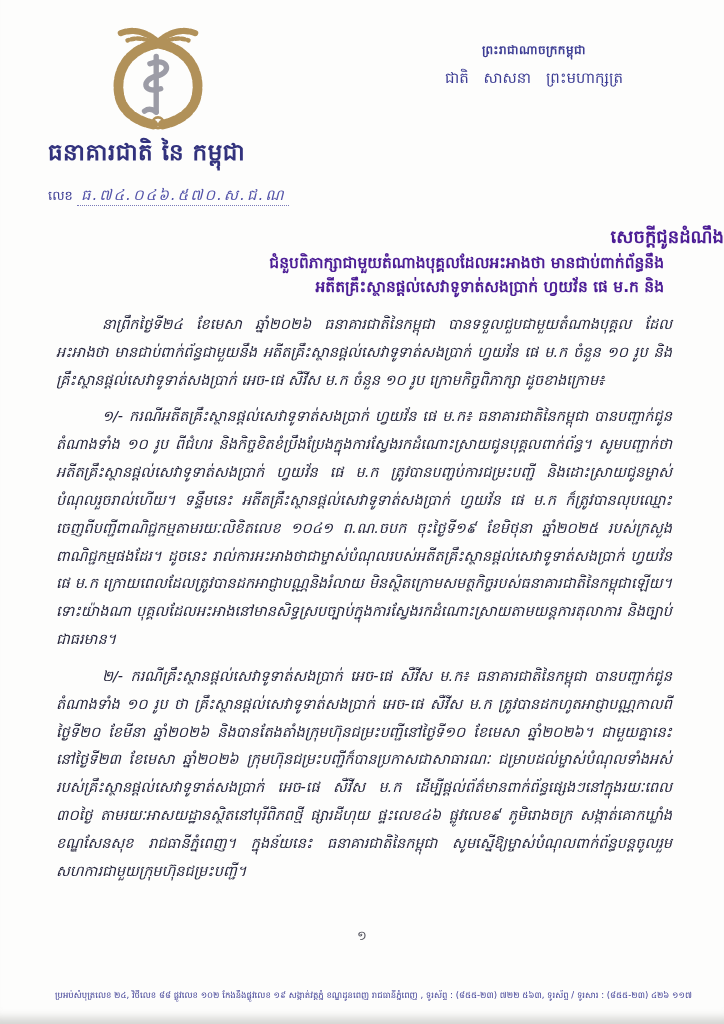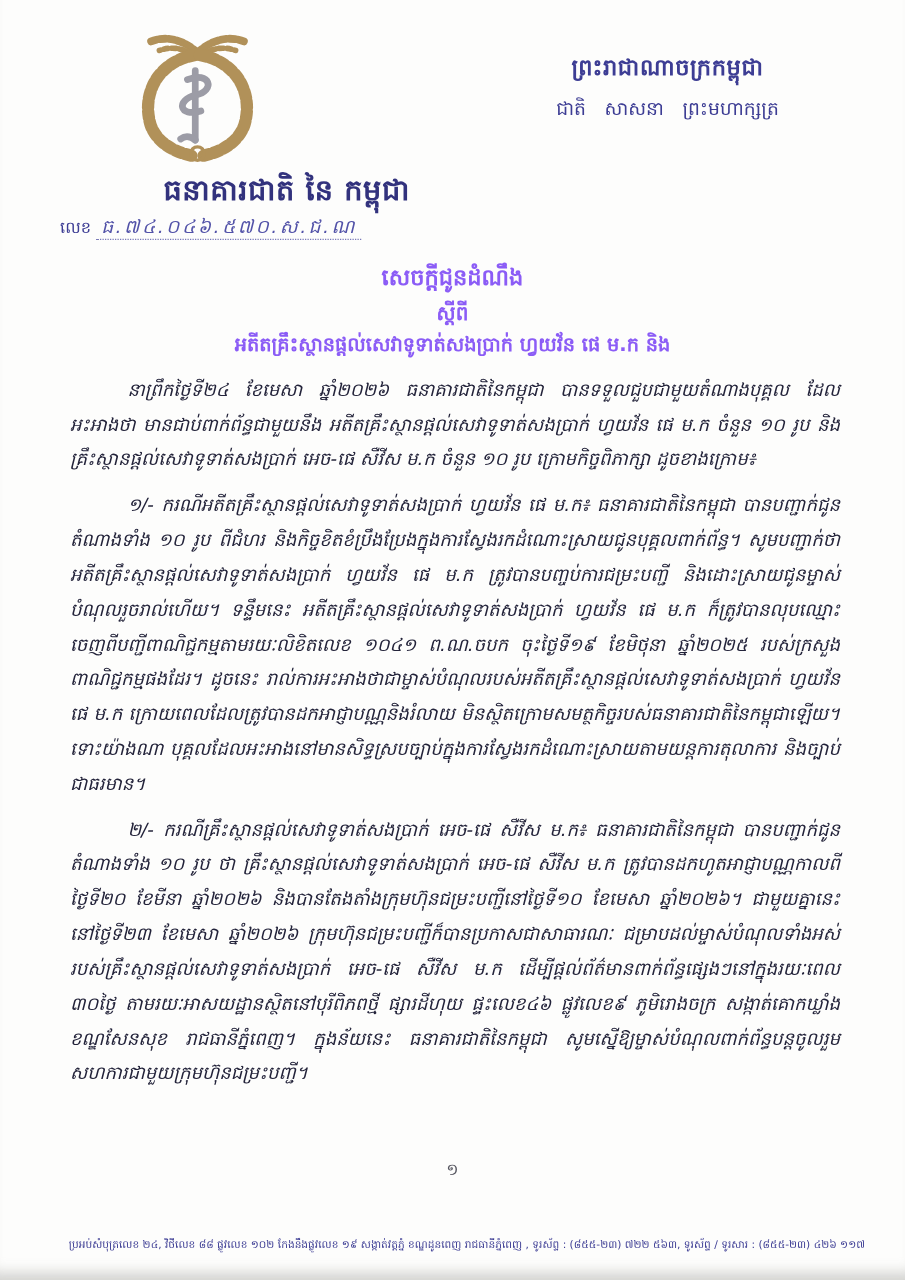--- a/index.html
+++ b/index.html
@@ -26,48 +26,48 @@
   }
   .lh-left { width: 280px; }
   .logo-wrap { width: 124px; height: 104px; margin-left: 48px; }
   .bank-name {
     margin-top: 8px;
     font-size: 23px;
     font-weight: bold;
     color: #32327d;
     letter-spacing: 0.5px;
     white-space: nowrap;
-    text-align: right;
   }
   .ref-line {
+    margin-top: 14px;
     font-size: 13px;
     color: #3d3d94;
     white-space: nowrap;
   }
   .ref-handwritten {
     font-style: italic;
     font-size: 15px;
     color: #5252a8;
     letter-spacing: 2px;
     border-bottom: 1px dotted #7a7ab8;
     padding: 0 4px 1px 4px;
   }
   .lh-right {
     margin-top: 16px;
     width: 300px;
     text-align: center;
     color: #3d3d94;
   }
-  .kingdom-1 { font-size: 18px; font-weight: bold; letter-spacing: 0.5px; }
+  .kingdom-1 { font-size: 12px; font-weight: bold; letter-spacing: 0.5px; }
   .kingdom-2 { font-size: 15px; margin-top: 8px; word-spacing: 10px; }
   
   .title-block {
     margin-top: 16px;
-    text-align: center;
-    color: #8b5cf6;
+    text-align: right;
+    color: #4c1d95;
     line-height: 1.55;
   }
   .title-main { font-size: 18px; font-weight: bold; }
   .title-re   { font-size: 16px; font-weight: bold; margin-top: 2px; }
   .title-sub  { font-size: 15.5px; font-weight: bold; padding: 0 60px; }
   
   .body-text {
     padding: 12px 52px 0 56px;
     font-size: 14.5px;
     line-height: 1.92;
@@ -135,21 +135,21 @@
       </div>
     </div>
     <div class="lh-right">
       <div class="kingdom-1">ព្រះរាជាណាចក្រកម្ពុជា</div>
       <div class="kingdom-2">ជាតិ សាសនា ព្រះមហាក្សត្រ</div>
     </div>
   </header>
 
   <section class="title-block">
     <div class="title-main">សេចក្តីជូនដំណឹង</div>
-    <div class="title-re">ស្តីពី</div>
+    <div class="title-sub">ជំនួបពិភាក្សាជាមួយតំណាងបុគ្គលដែលអះអាងថា មានជាប់ពាក់ព័ន្ធនឹង</div>
     <div class="title-sub">អតីតគ្រឹះស្ថានផ្តល់សេវាទូទាត់សងប្រាក់ ហ្វយវ័ន ផេ ម.ក និង</div>
   </section>
 
   <main class="body-text">
     <p>នាព្រឹកថ្ងៃទី២៤ ខែមេសា ឆ្នាំ២០២៦ ធនាគារជាតិនៃកម្ពុជា បានទទួលជួបជាមួយតំណាងបុគ្គល ដែលអះអាងថា មានជាប់ពាក់ព័ន្ធជាមួយនឹង អតីតគ្រឹះស្ថានផ្តល់សេវាទូទាត់សងប្រាក់ ហ្វយវ័ន ផេ ម.ក ចំនួន ១០ រូប និងគ្រឹះស្ថានផ្តល់សេវាទូទាត់សងប្រាក់ អេច-ផេ សឺវីស ម.ក ចំនួន ១០ រូប ក្រោមកិច្ចពិភាក្សា ដូចខាងក្រោម៖</p>
     <p>១/- ករណីអតីតគ្រឹះស្ថានផ្តល់សេវាទូទាត់សងប្រាក់ ហ្វយវ័ន ផេ ម.ក៖ ធនាគារជាតិនៃកម្ពុជា បានបញ្ជាក់ជូនតំណាងទាំង ១០ រូប ពីជំហរ និងកិច្ចខិតខំប្រឹងប្រែងក្នុងការស្វែងរកដំណោះស្រាយជូនបុគ្គលពាក់ព័ន្ធ។ សូមបញ្ជាក់ថាអតីតគ្រឹះស្ថានផ្តល់សេវាទូទាត់សងប្រាក់ ហ្វយវ័ន ផេ ម.ក ត្រូវបានបញ្ចប់ការជម្រះបញ្ជី និងដោះស្រាយជូនម្ចាស់បំណុលរួចរាល់ហើយ។ ទន្ទឹមនេះ អតីតគ្រឹះស្ថានផ្តល់សេវាទូទាត់សងប្រាក់ ហ្វយវ័ន ផេ ម.ក ក៏ត្រូវបានលុបឈ្មោះចេញពីបញ្ជីពាណិជ្ជកម្មតាមរយៈលិខិតលេខ ១០៤១ ព.ណ.ចបក ចុះថ្ងៃទី១៩ ខែមិថុនា ឆ្នាំ២០២៥ របស់ក្រសួងពាណិជ្ជកម្មផងដែរ។ ដូចនេះ រាល់ការអះអាងថាជាម្ចាស់បំណុលរបស់អតីតគ្រឹះស្ថានផ្តល់សេវាទូទាត់សងប្រាក់ ហ្វយវ័ន ផេ ម.ក ក្រោយពេលដែលត្រូវបានដកអាជ្ញាបណ្ណនិងរំលាយ មិនស្ថិតក្រោមសមត្ថកិច្ចរបស់ធនាគារជាតិនៃកម្ពុជាឡើយ។ ទោះយ៉ាងណា បុគ្គលដែលអះអាងនៅមានសិទ្ធស្របច្បាប់ក្នុងការស្វែងរកដំណោះស្រាយតាមយន្តការតុលាការ និងច្បាប់ជាធរមាន។</p>
     <p>២/- ករណីគ្រឹះស្ថានផ្តល់សេវាទូទាត់សងប្រាក់ អេច-ផេ សឺវីស ម.ក៖ ធនាគារជាតិនៃកម្ពុជា បានបញ្ជាក់ជូនតំណាងទាំង ១០ រូប ថា គ្រឹះស្ថានផ្តល់សេវាទូទាត់សងប្រាក់ អេច-ផេ សឺវីស ម.ក ត្រូវបានដកហូតអាជ្ញាបណ្ណកាលពីថ្ងៃទី២០ ខែមីនា ឆ្នាំ២០២៦ និងបានតែងតាំងក្រុមហ៊ុនជម្រះបញ្ជីនៅថ្ងៃទី១០ ខែមេសា ឆ្នាំ២០២៦។ ជាមួយគ្នានេះ នៅថ្ងៃទី២៣ ខែមេសា ឆ្នាំ២០២៦ ក្រុមហ៊ុនជម្រះបញ្ជីក៏បានប្រកាសជាសាធារណៈ ជម្រាបដល់ម្ចាស់បំណុលទាំងអស់របស់គ្រឹះស្ថានផ្តល់សេវាទូទាត់សងប្រាក់ អេច-ផេ សឺវីស ម.ក ដើម្បីផ្តល់ព័ត៌មានពាក់ព័ន្ធផ្សេងៗនៅក្នុងរយៈពេល ៣០ថ្ងៃ តាមរយៈអាសយដ្ឋានស្ថិតនៅបុរីពិភពថ្មី ផ្សារដីហុយ ផ្ទះលេខ៤៦ ផ្លូវលេខ៩ ភូមិរោងចក្រ សង្កាត់គោកឃ្លាំង ខណ្ឌសែនសុខ រាជធានីភ្នំពេញ។ ក្នុងន័យនេះ ធនាគារជាតិនៃកម្ពុជា សូមស្នើឱ្យម្ចាស់បំណុលពាក់ព័ន្ធបន្តចូលរួមសហការជាមួយក្រុមហ៊ុនជម្រះបញ្ជី។</p>
   </main>
 
   <div class="page-number">១</div>

